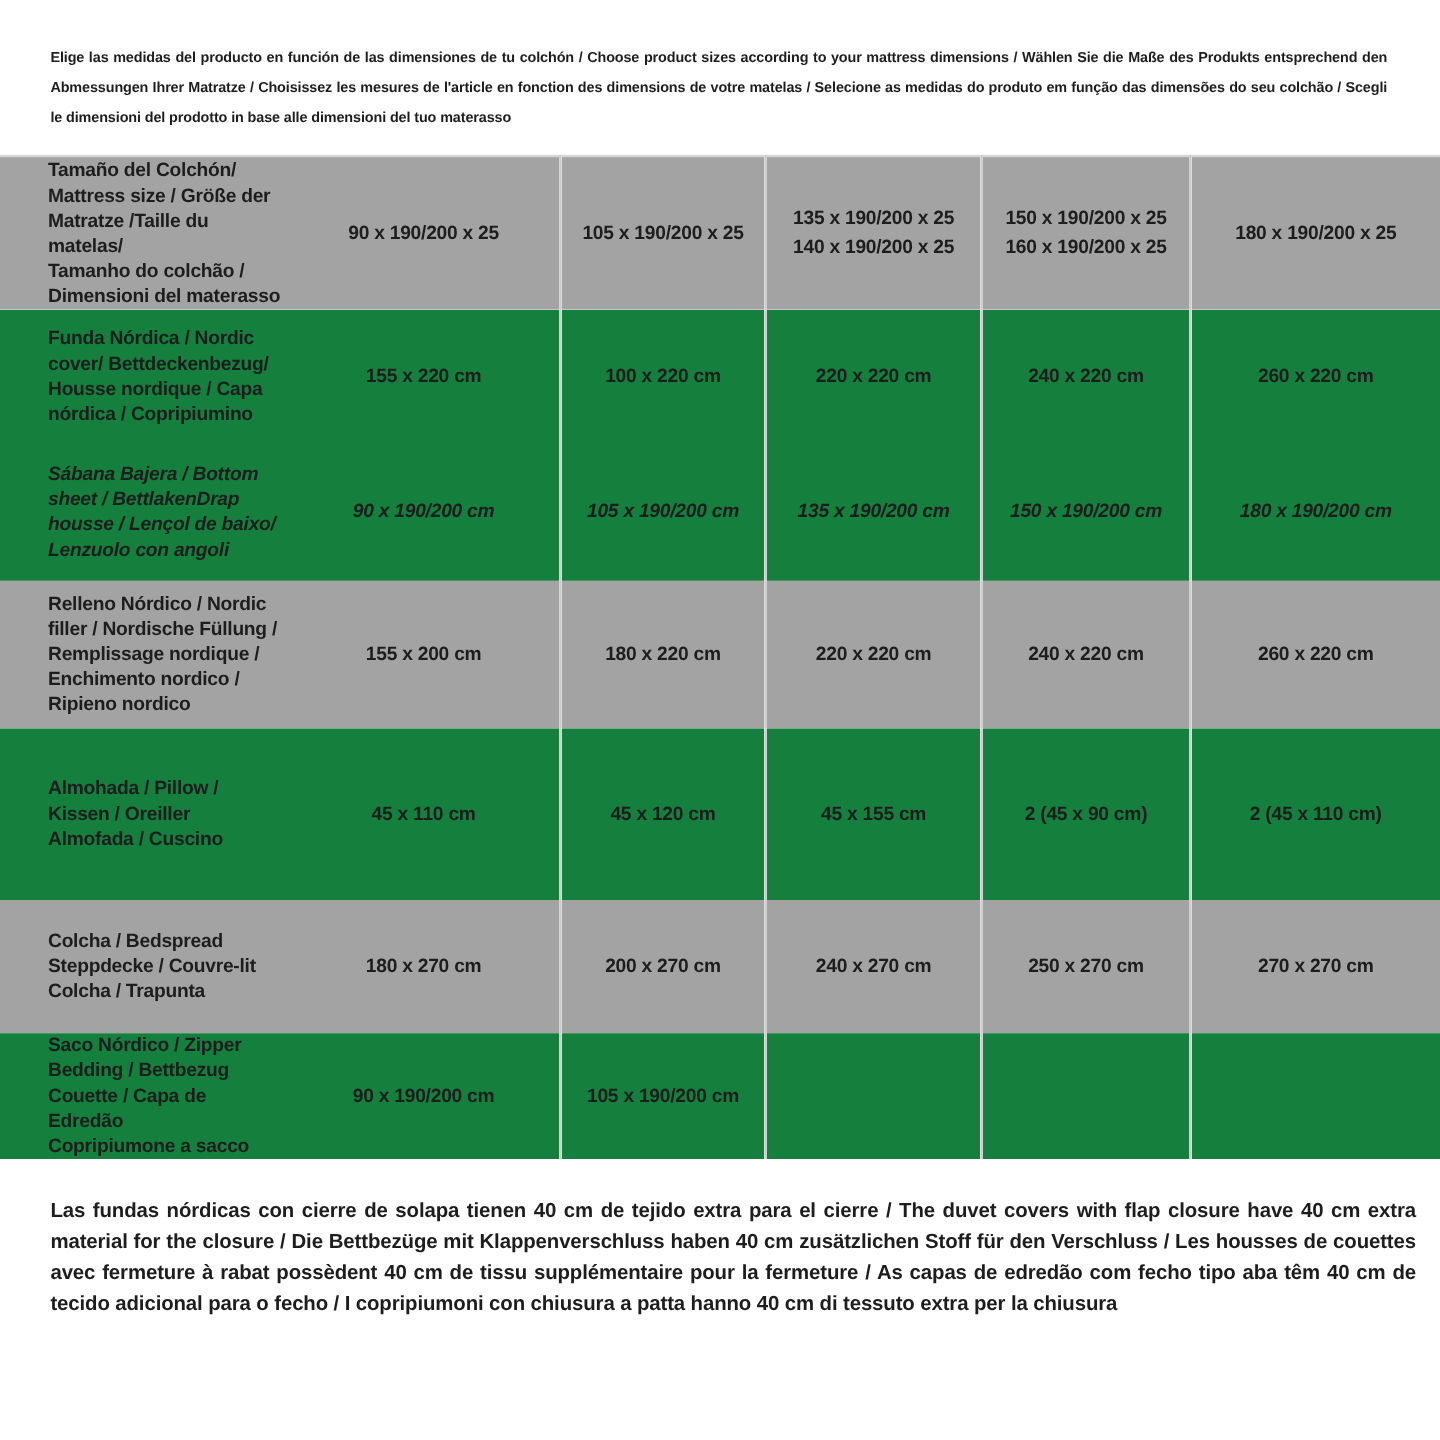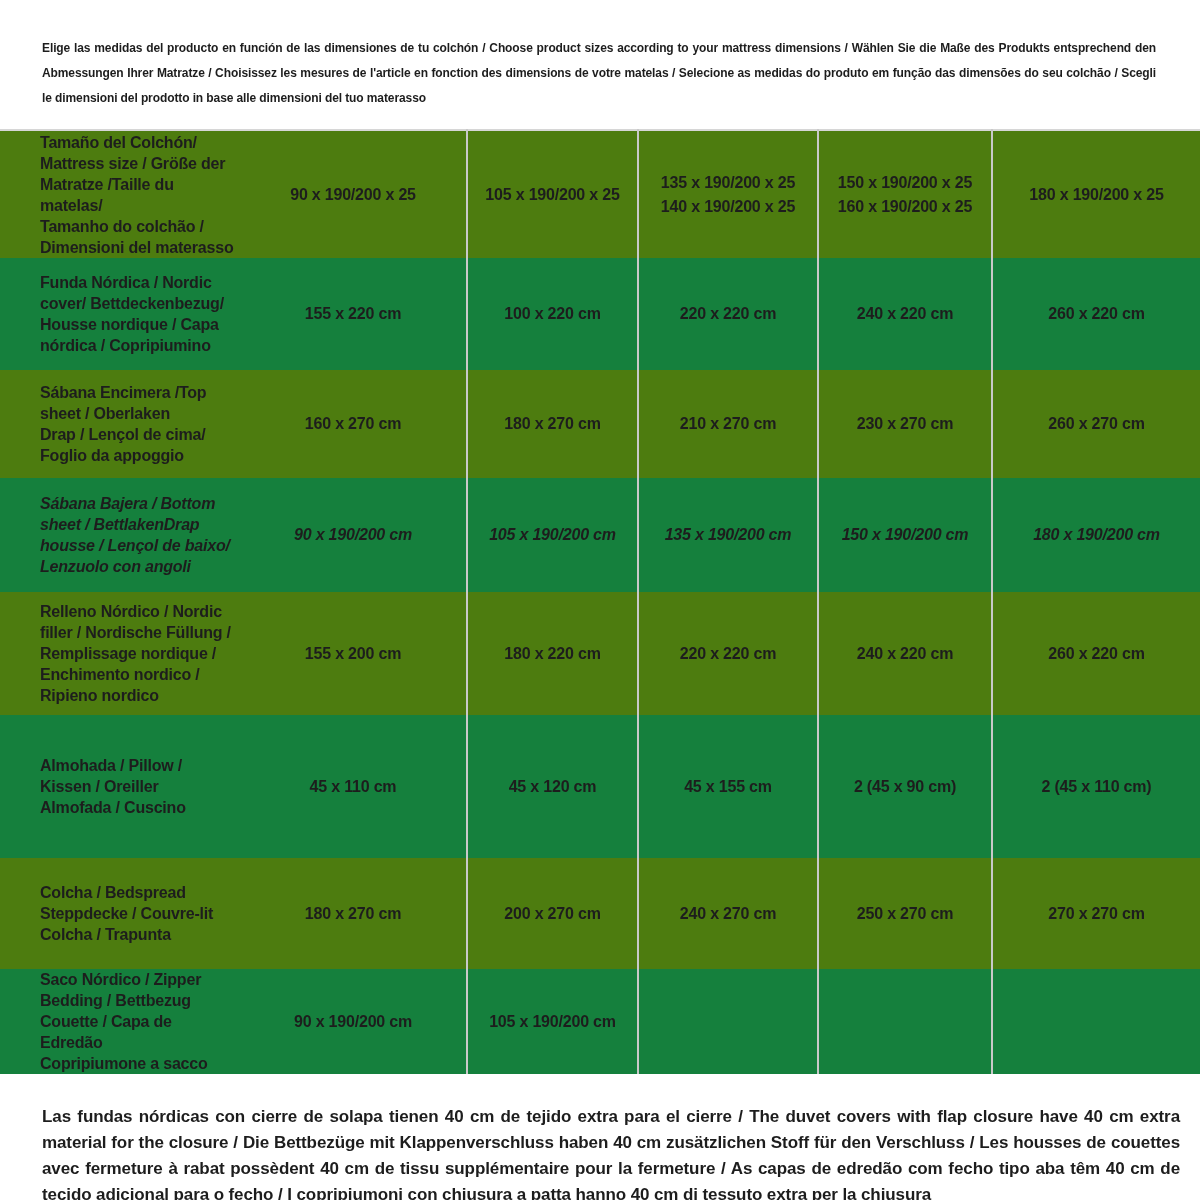--- a/index.html
+++ b/index.html
@@ -22,21 +22,21 @@
   td {
     vertical-align:middle; font-weight:bold; font-size:16px;
     letter-spacing:-0.2px; overflow:hidden;
   }
   td.label {
     padding-left:40px; padding-right:6px;
     white-space:pre-line; line-height:21px;
   }
   td.val { text-align:center; white-space:pre-line; line-height:24px; }
   td + td + td { border-left:2px solid #c9c9c9; }
-  tr.shaded { background:#4d7c0f; }
+  tr.shaded { background:#a3a3a3; }
   tr.plain  { background:#15803d; }
   tr.rh0 { height:128px; }
   tr.rh1 { height:112px; }
   tr.rh2 { height:108px; }
   tr.rh3 { height:114px;font-style:italic; }
   tr.rh4 { height:123px; }
   tr.rh5 { height:143px; }
   tr.rh6 { height:111px; }
   tr.rh7 { height:103px; }
   .footnote {
@@ -83,31 +83,20 @@
 cover/ Bettdeckenbezug/
 Housse nordique  / Capa
 nórdica / Copripiumino</td>
       <td class="val">155 x 220 cm</td>
       <td class="val">100 x 220 cm</td>
       <td class="val">220 x 220 cm</td>
       <td class="val">240 x 220 cm</td>
       <td class="val">260 x 220 cm</td>
     </tr>
 
-    <tr class="shaded rh2">
-      <td class="label">Sábana Encimera /Top
-sheet / Oberlaken
-Drap / Lençol de cima/
-Foglio da appoggio</td>
-      <td class="val">160 x 270 cm</td>
-      <td class="val">180 x 270 cm</td>
-      <td class="val">210 x 270 cm</td>
-      <td class="val">230 x 270 cm</td>
-      <td class="val">260 x 270 cm</td>
-    </tr>
 
     <tr class="plain rh3">
       <td class="label">Sábana Bajera / Bottom
 sheet / BettlakenDrap
 housse / Lençol de baixo/
 Lenzuolo con angoli</td>
       <td class="val">90 x 190/200 cm</td>
       <td class="val">105 x 190/200 cm</td>
       <td class="val">135 x 190/200 cm</td>
       <td class="val">150 x 190/200 cm</td>

